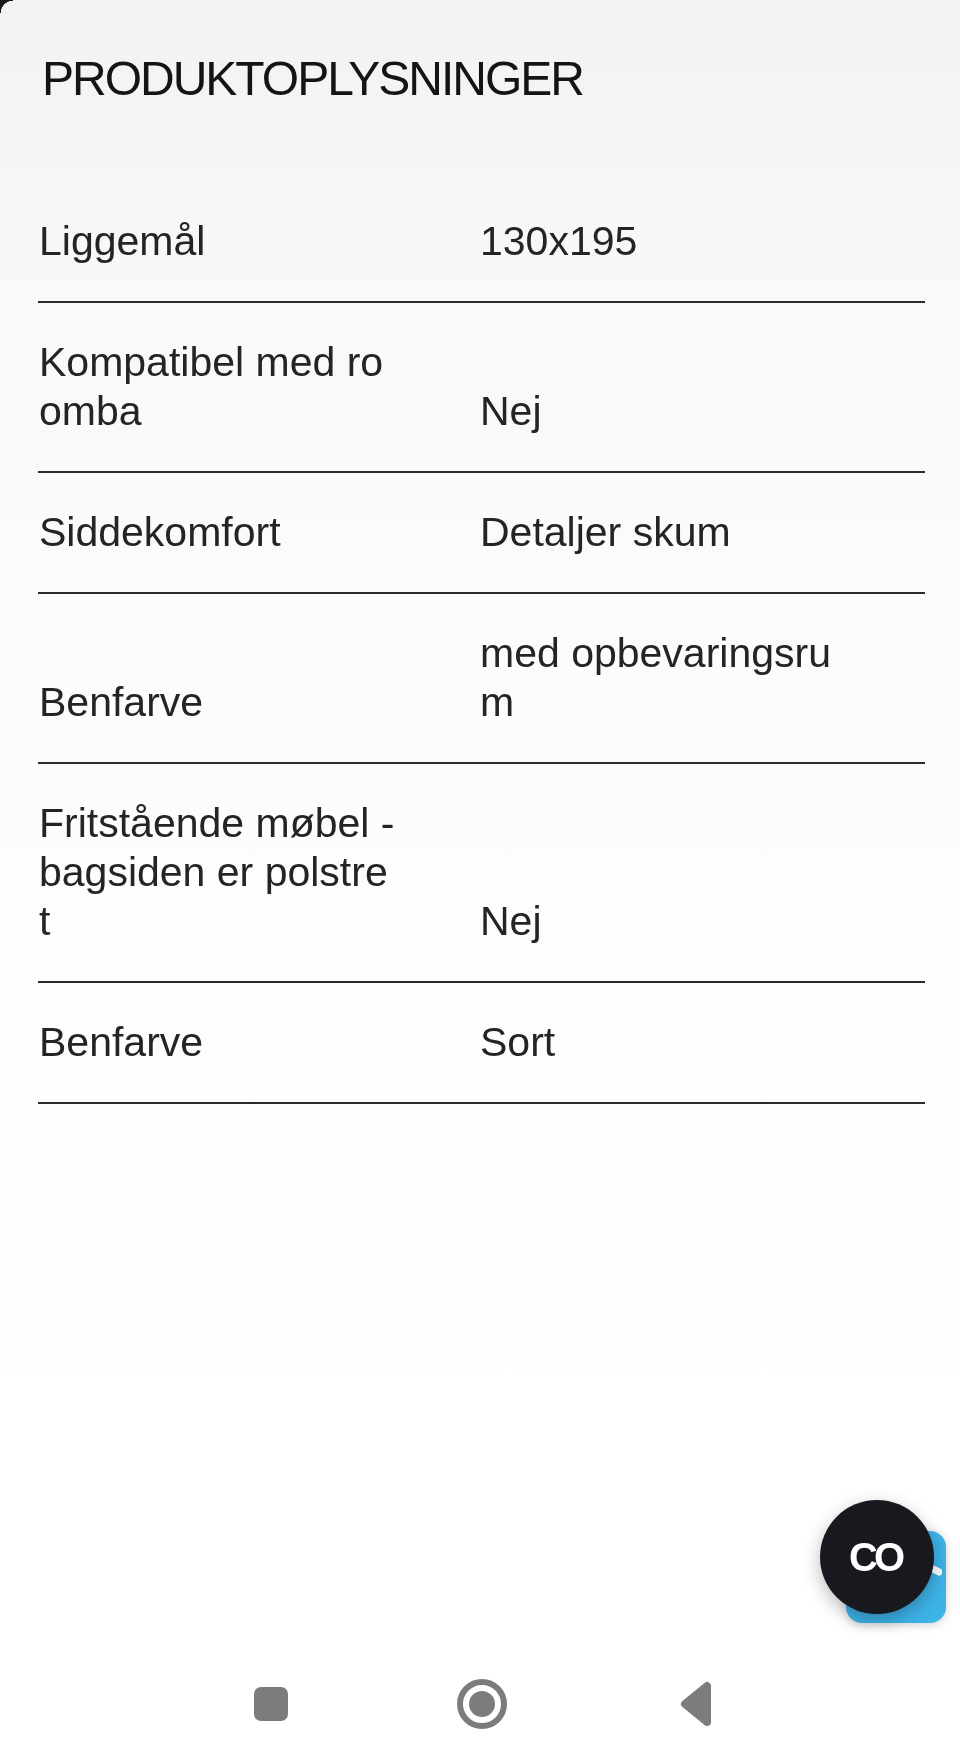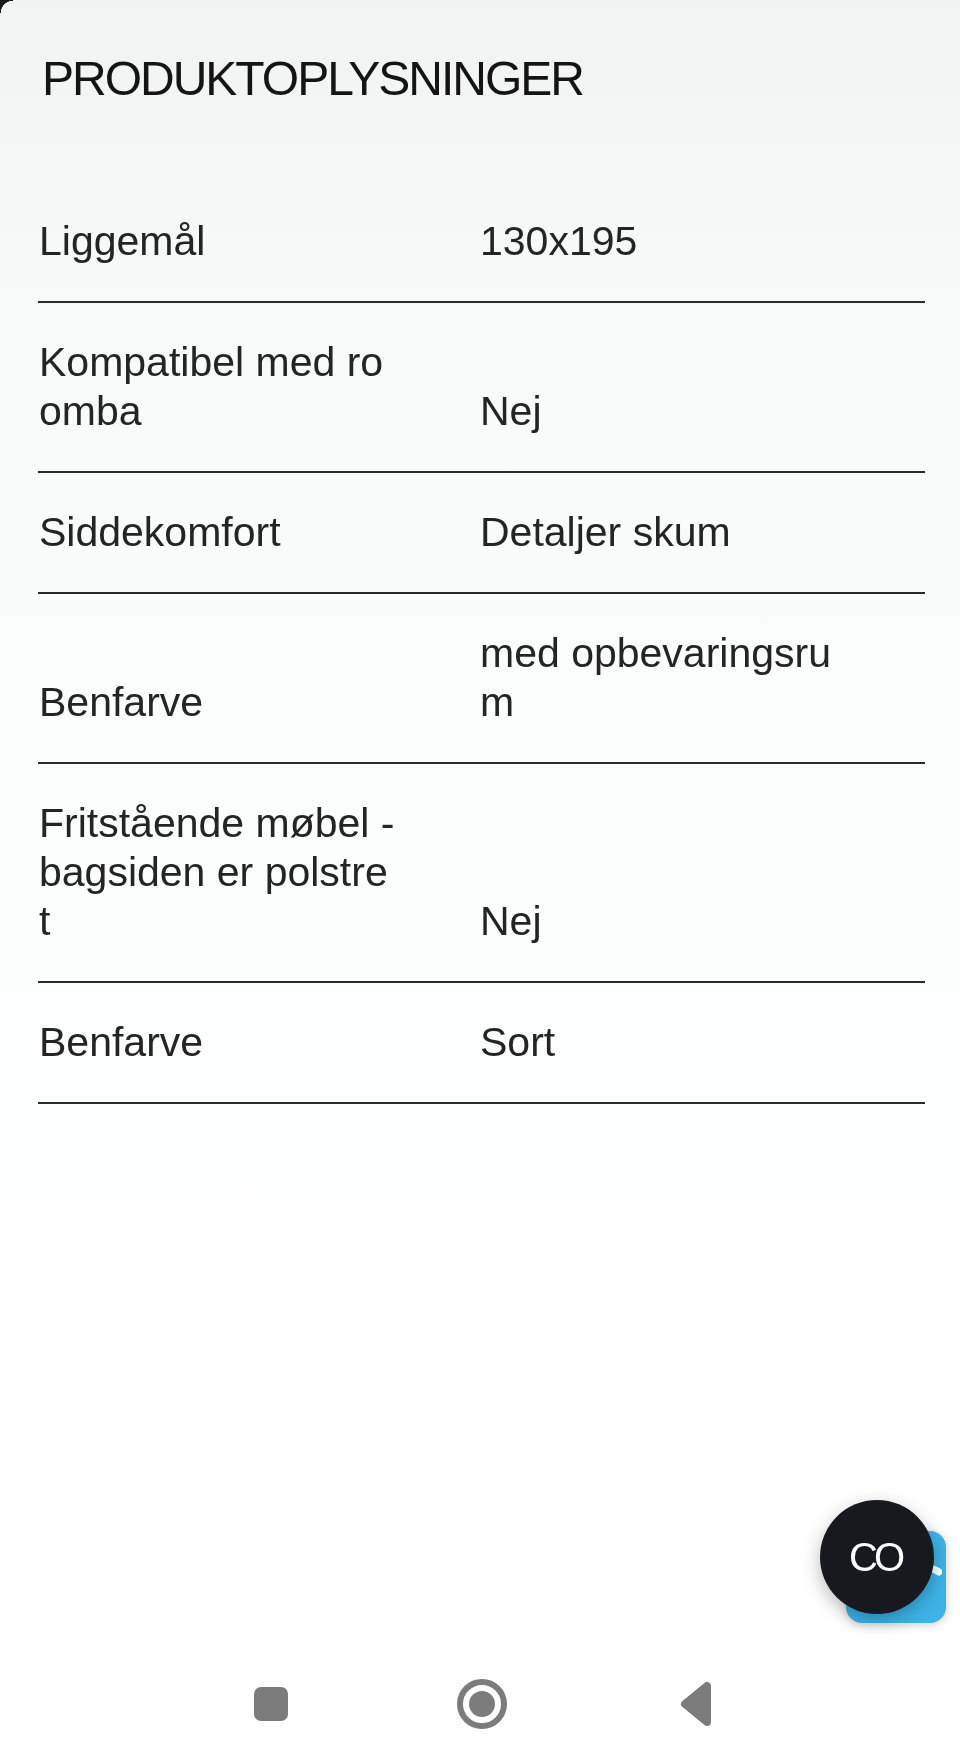--- a/index.html
+++ b/index.html
@@ -37,21 +37,21 @@
     box-shadow:0 2px 10px rgba(0,0,0,0.18);cursor:pointer;
   }
   .chat-button svg{position:absolute;right:4px;top:28px;}
   .cookie-fab{
     position:absolute;left:820px;top:1500px;width:114px;height:114px;
     background:#17191e;border-radius:50%;border:none;padding:0;
     box-shadow:0 6px 18px rgba(0,0,0,0.28);cursor:pointer;
     display:flex;align-items:center;justify-content:center;
   }
   .cookie-fab .fab-label{
-    color:#ffffff;font-size:40px;font-weight:normal;letter-spacing:-4px;
+    color:#ffffff;font-size:40px;font-weight:bold;letter-spacing:-4px;
     transform:translateX(-2px);
   }
   .navbar{
     position:absolute;left:0;top:1640px;width:960px;height:116px;background:transparent;
   }
   .nav-btn{position:absolute;background:transparent;border:none;padding:0;cursor:pointer;}
   .nav-recents{left:254px;top:47px;width:34px;height:34px;}
   .recents-square{width:34px;height:34px;background:#7c7c7c;border-radius:7px;}
   .nav-home{left:457px;top:39px;width:50px;height:50px;}
   .home-ring{

